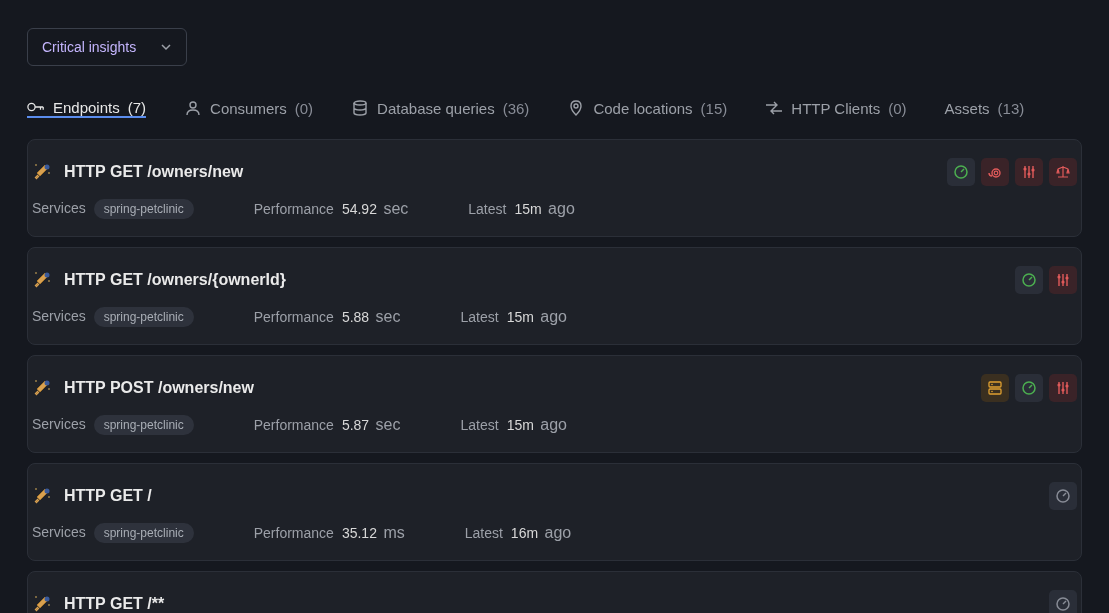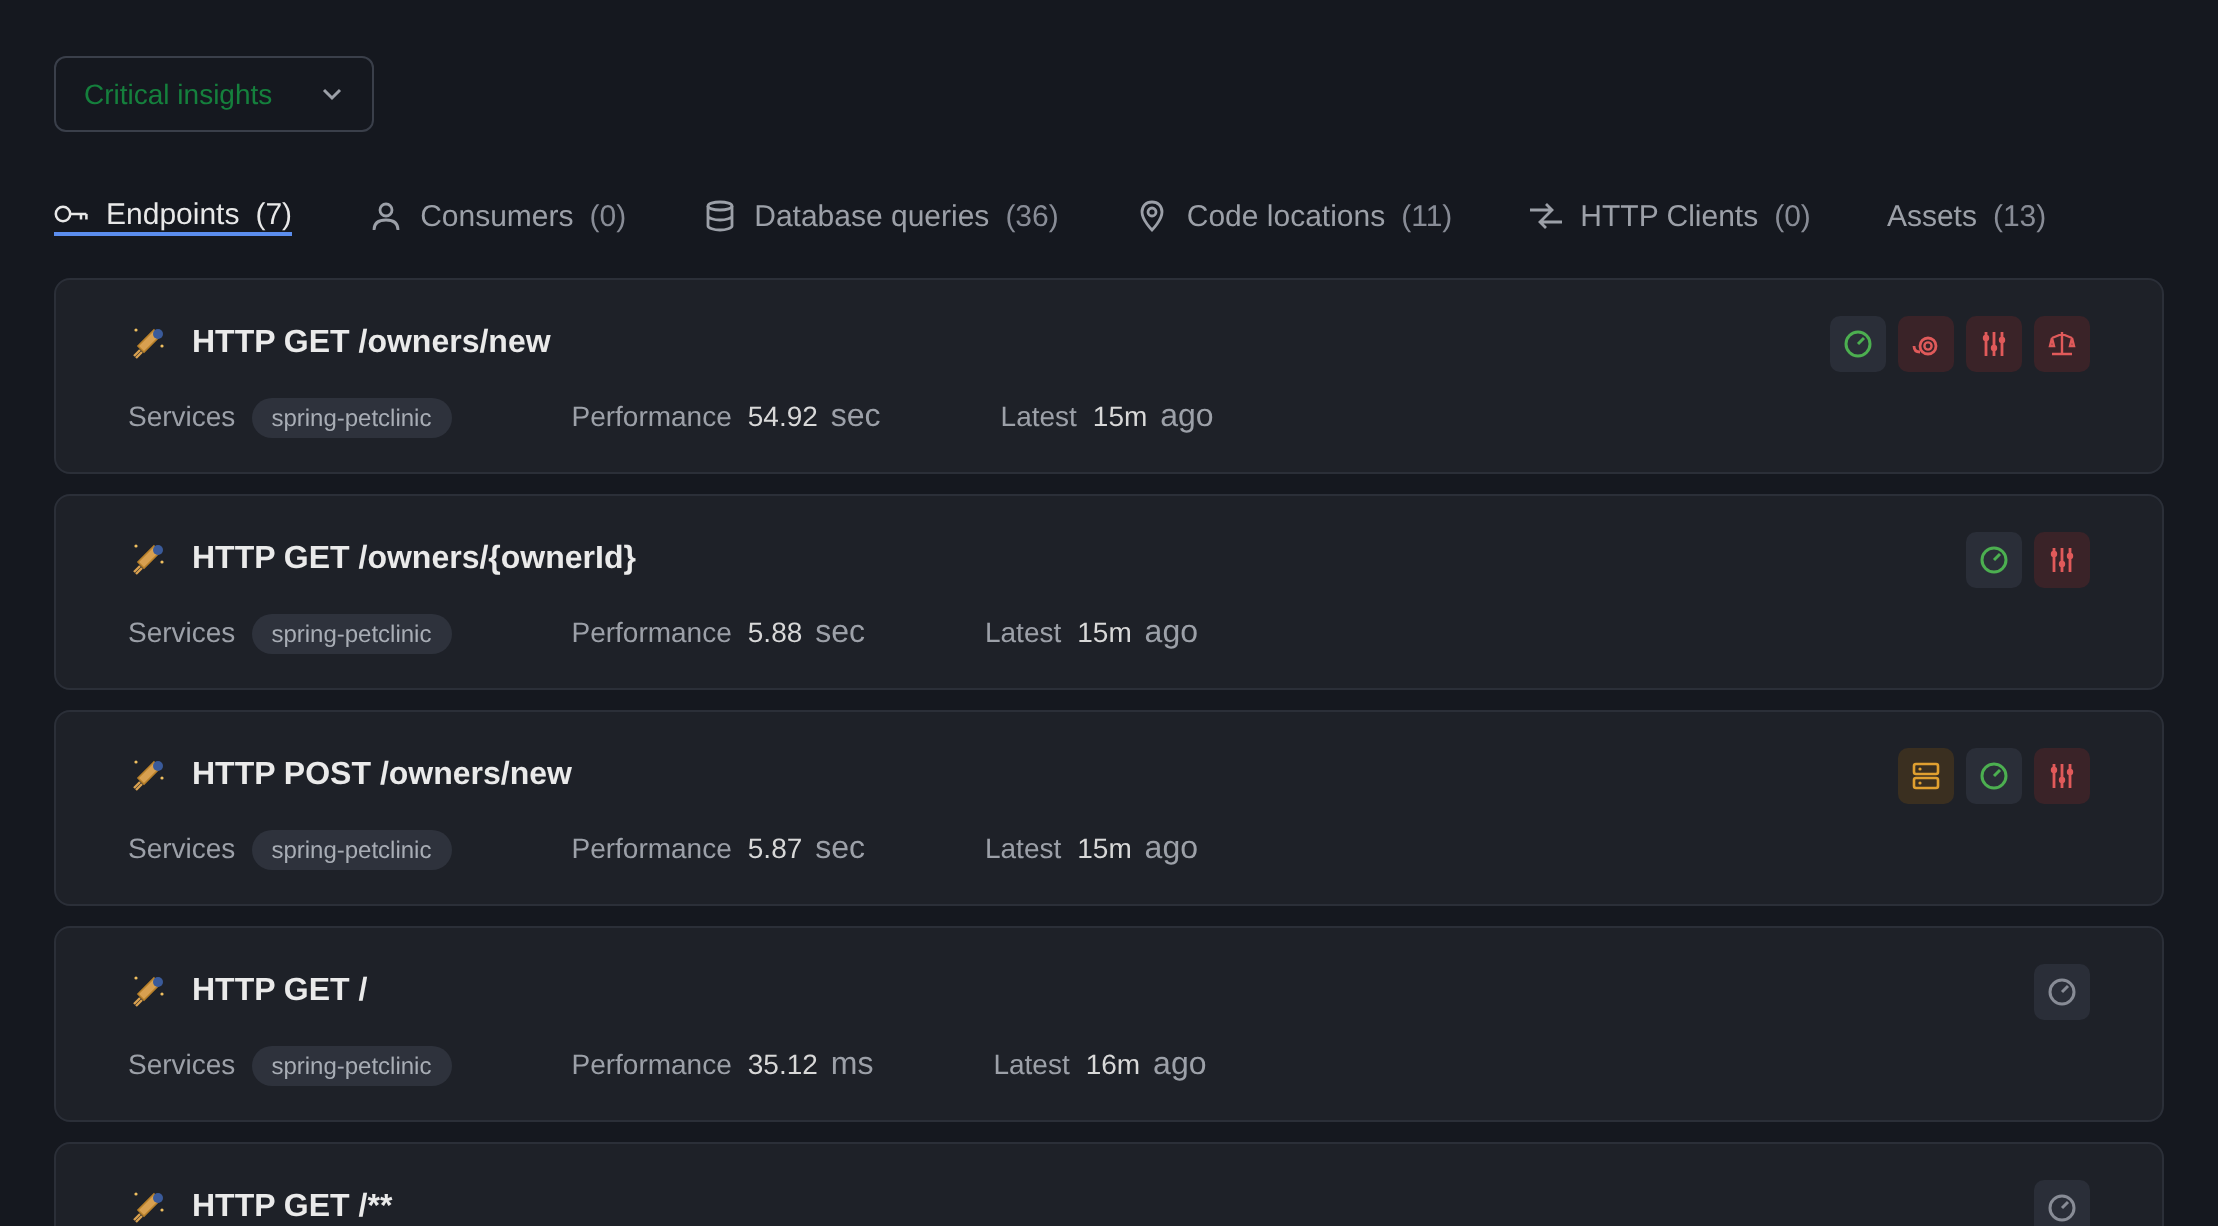--- a/index.html
+++ b/index.html
@@ -25,21 +25,21 @@
       color: #e8e8e8;
     }
     .dropdown {
       border: 1px solid #3a3f4a;
       border-radius: 6px;
       padding: 10px 14px;
       display: flex;
       align-items: center;
       gap: 16px;
       cursor: pointer;
-      color: #15803d;
+      color: #c4b5fd;
       font-size: 14px;
       min-width: 160px;
       justify-content: space-between;
     }
     .tabs {
       display: flex;
       gap: 38px;
       border-bottom: 1px solid transparent;
       margin-bottom: 20px;
     }
@@ -55,21 +55,21 @@
       color: #e8e8e8;
       border-bottom: 2px solid #5b8dee;
     }
     .tab-count { color: #888c96; }
     .tab.active .tab-count { color: #e8e8e8; }
     .tab-icon { width: 18px; height: 18px; display: inline-flex; align-items: center; justify-content: center; }
     .card {
       background: #1e2128;
       border: 1px solid #2b2f38;
       border-radius: 8px;
-      padding: 18px 36px;
+      padding: 18px 4px;
       margin-bottom: 10px;
     }
     .card-header {
       display: flex;
       justify-content: space-between;
       align-items: center;
       margin-bottom: 14px;
     }
     .card-title {
       display: flex;
@@ -156,21 +156,21 @@
       <span class="tab-count">(36)</span>
     </div>
     <div class="tab">
       <span class="tab-icon">
         <svg width="16" height="16" viewBox="0 0 16 16">
             <path d="M8 1 C11 1 13 3 13 6 C13 10 8 15 8 15 C8 15 3 10 3 6 C3 3 5 1 8 1 Z" stroke="#9ca0a8" stroke-width="1.4" fill="none"></path>
             <circle cx="8" cy="6" r="2" stroke="#9ca0a8" stroke-width="1.4" fill="none"></circle>
           </svg>
       </span>
       <span>Code locations</span>
-      <span class="tab-count">(11)</span>
+      <span class="tab-count">(15)</span>
     </div>
     <div class="tab">
       <span class="tab-icon">
         <svg width="18" height="14" viewBox="0 0 18 14">
             <path d="M1 4 H12 M9 1 L12 4 L9 7 M17 10 H6 M9 7 L6 10 L9 13" stroke="#9ca0a8" stroke-width="1.4" fill="none"></path>
           </svg>
       </span>
       <span>HTTP Clients</span>
       <span class="tab-count">(0)</span>
     </div>

